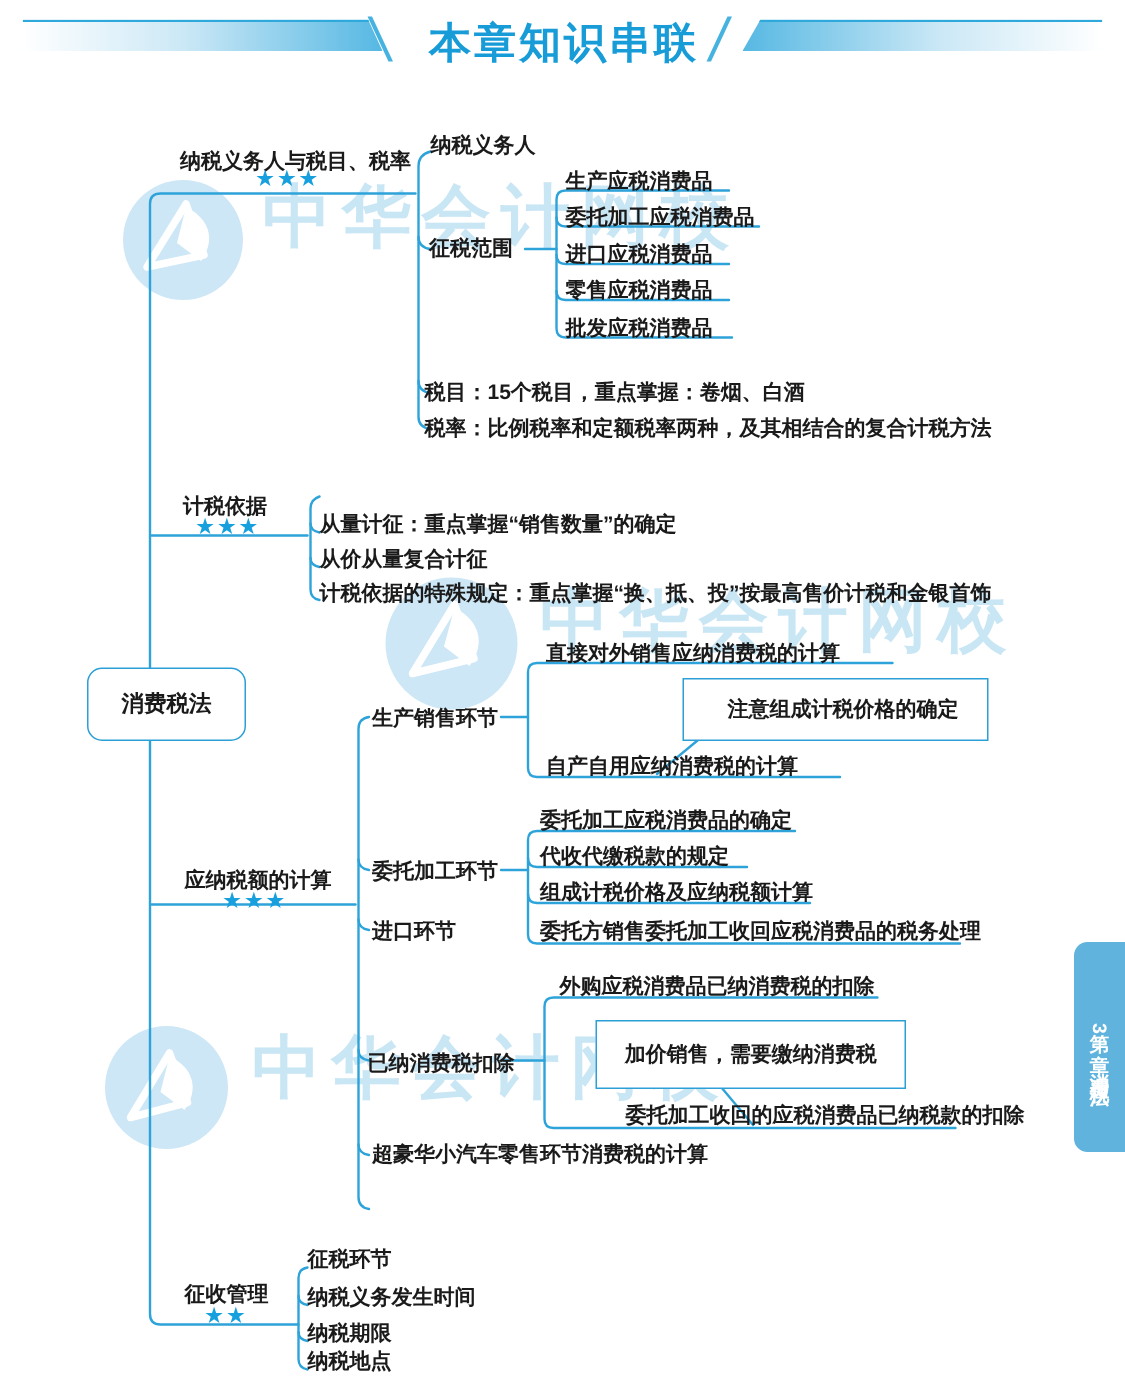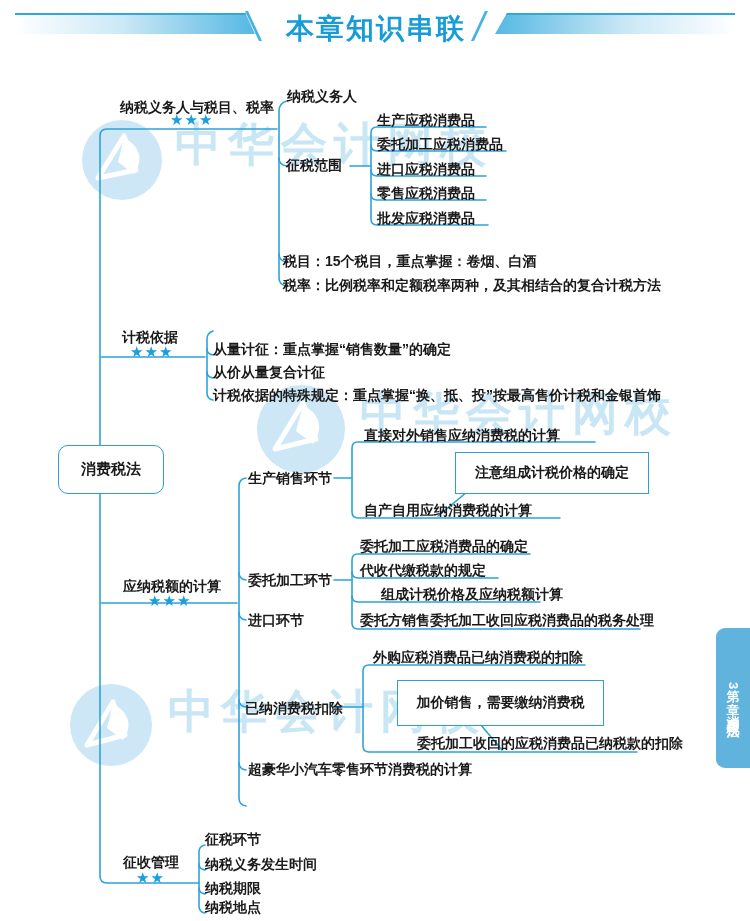--- a/index.html
+++ b/index.html
@@ -150,26 +150,26 @@
   <div class="node" style="left:122px;top:329px;">计税依据</div>
   <div class="stars" style="left:130px;top:344px;">★★★</div>
   <div class="node" style="left:213px;top:341px;">从量计征：重点掌握“销售数量”的确定</div>
   <div class="node" style="left:213px;top:364px;">从价从量复合计征</div>
   <div class="node" style="left:213px;top:387px;">计税依据的特殊规定：重点掌握“换、抵、投”按最高售价计税和金银首饰</div>
 
   <div class="node" style="left:123px;top:578px;">应纳税额的计算</div>
   <div class="stars" style="left:148px;top:593px;">★★★</div>
   <div class="node" style="left:248px;top:470px;">生产销售环节</div>
   <div class="node" style="left:364px;top:427px;">直接对外销售应纳消费税的计算</div>
-  <div class="note-box" style="left:455px;top:452px;width:192px;height:40px;">注意组成计税价格的确定</div>
+  <div class="note-box" style="left:455px;top:452px;width:192px;height:40px;padding-left:10px;">注意组成计税价格的确定</div>
   <div class="node" style="left:364px;top:502px;">自产自用应纳消费税的计算</div>
   <div class="node" style="left:248px;top:572px;">委托加工环节</div>
   <div class="node" style="left:360px;top:538px;">委托加工应税消费品的确定</div>
   <div class="node" style="left:360px;top:562px;">代收代缴税款的规定</div>
-  <div class="node" style="left:381px;top:586px;">组成计税价格及应纳税额计算</div>
+  <div class="node" style="left:360px;top:586px;">组成计税价格及应纳税额计算</div>
   <div class="node" style="left:360px;top:612px;">委托方销售委托加工收回应税消费品的税务处理</div>
   <div class="node" style="left:248px;top:612px;">进口环节</div>
   <div class="node" style="left:245px;top:700px;">已纳消费税扣除</div>
   <div class="node" style="left:373px;top:649px;">外购应税消费品已纳消费税的扣除</div>
   <div class="note-box" style="left:397px;top:668px;width:205px;height:44px;margin-top:12px;">加价销售，需要缴纳消费税</div>
   <div class="node" style="left:373px;top:735px;margin-left:44px;">委托加工收回的应税消费品已纳税款的扣除</div>
   <div class="node" style="left:248px;top:761px;">超豪华小汽车零售环节消费税的计算</div>
 
   <div class="node" style="left:123px;top:854px;">征收管理</div>
   <div class="stars" style="left:136px;top:870px;">★★</div>

